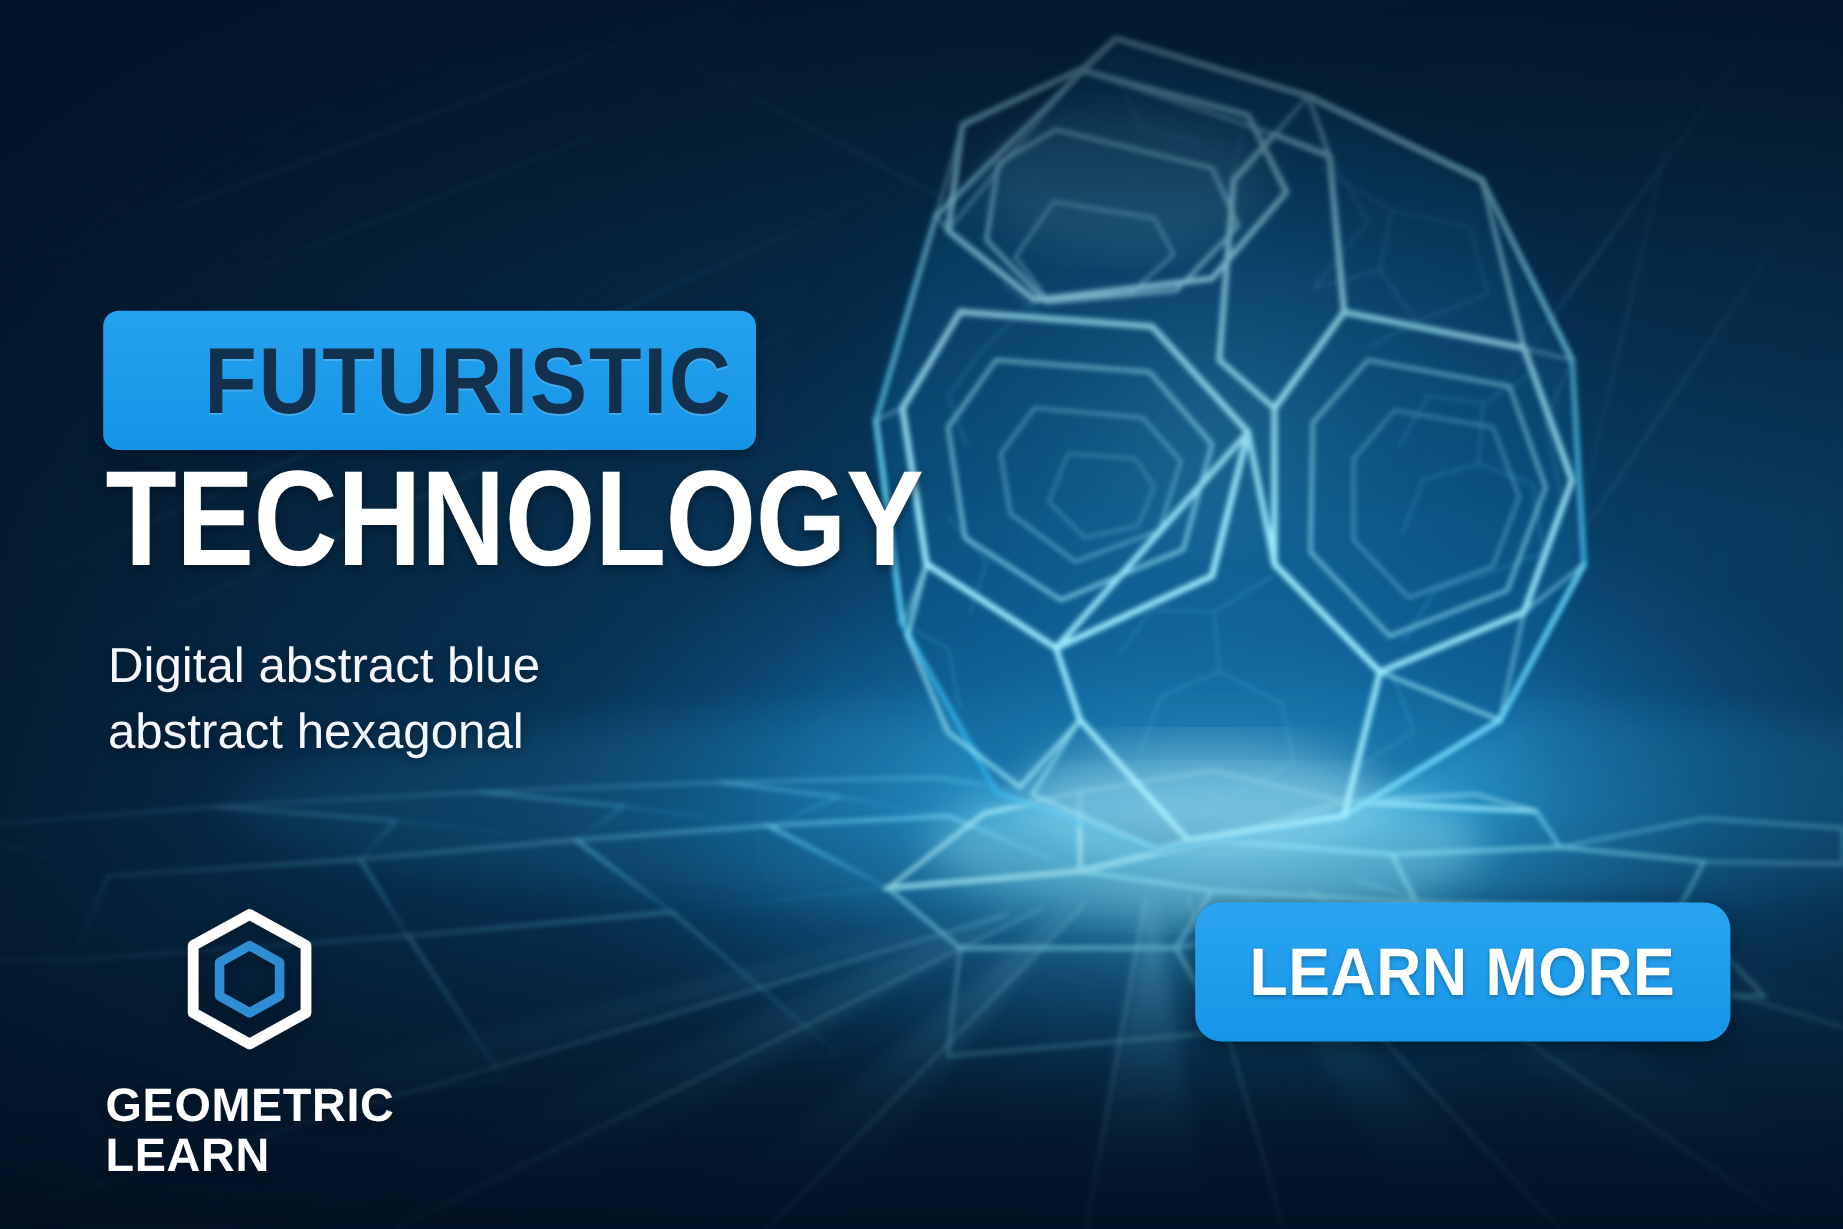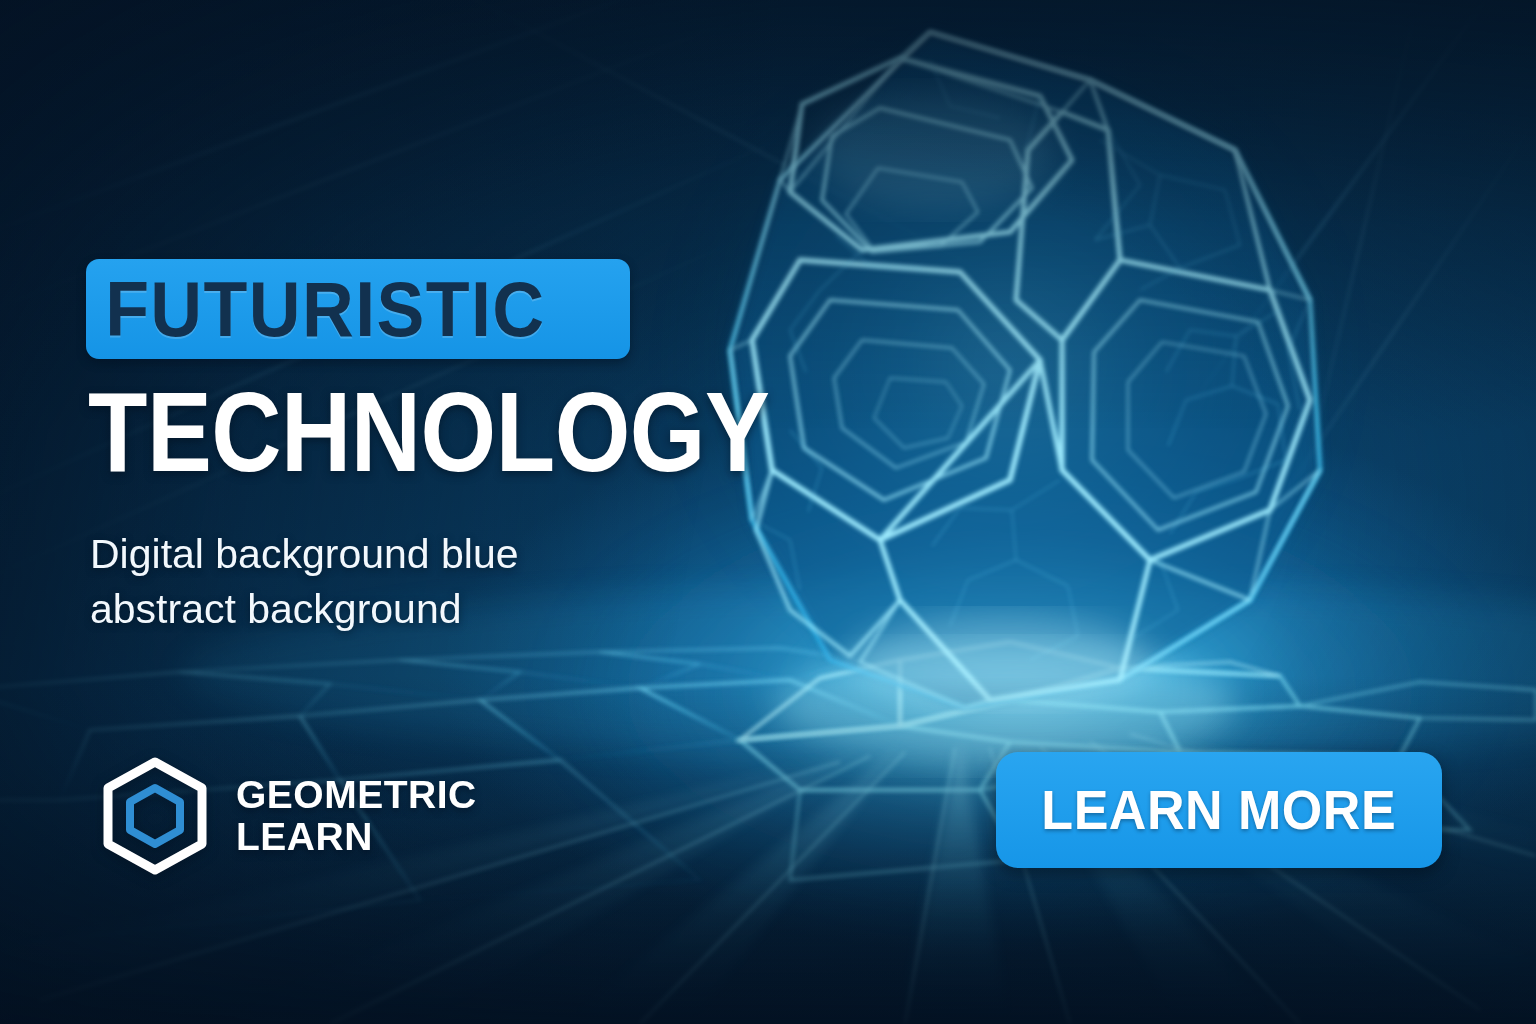--- a/index.html
+++ b/index.html
@@ -29,25 +29,25 @@
   }
   .botdark{
     background:linear-gradient(0deg, rgba(3,16,32,0.88) 0%, rgba(3,16,32,0.45) 14%, rgba(3,16,32,0.0) 34%);
   }
   svg.layer{overflow:visible;}
 
   
   .content{position:absolute;inset:0;}
 
   .badge{
-    position:absolute;left:86px;top:259px;width:544px;height:100px;
+    position:absolute;left:86px;top:259px;width:544px;height:116px;
     background:linear-gradient(180deg,#25a2ef 0%,#1594e6 100%);
     border-radius:13px;
     box-shadow:0 4px 10px rgba(2,14,28,0.45);
-    display:flex;align-items:center;justify-content:flex-start;
+    display:flex;align-items:center;justify-content:flex-end;
   }
   .badge-text{
     font-size:78px;font-weight:bold;letter-spacing:1.5px;
     color:#12314f;
     transform:scaleX(0.92);
     text-shadow:0 2px 0 rgba(255,255,255,0.18);
     line-height:1;
     white-space:nowrap;
   }
 
@@ -60,21 +60,21 @@
     white-space:nowrap;
   }
 
   .subtitle{
     position:absolute;left:90px;top:527px;width:560px;
     font-size:41px;color:#f2f8fd;line-height:1.33;font-weight:400;
     text-shadow:0 2px 7px rgba(2,16,32,0.6);
   }
 
   
-  .logo{position:absolute;left:100px;top:757px;display:flex;align-items:center;gap:26px;}
+  .logo{position:absolute;left:88px;top:757px;display:flex;align-items:center;gap:26px;flex-direction:column;}
   .logo-mark{width:110px;height:118px;flex:0 0 auto;filter:drop-shadow(0 3px 6px rgba(2,14,30,0.55));}
   .logo-text{
     font-size:39px;font-weight:bold;color:#ffffff;line-height:1.08;
     letter-spacing:0.5px;
     text-shadow:0 3px 7px rgba(2,14,30,0.6);
   }
 
   
   .cta{
     position:absolute;left:996px;top:752px;width:446px;height:116px;
@@ -298,22 +298,22 @@
 
   <div class="content">
 
     <div class="badge">
       <span class="badge-text">FUTURISTIC</span>
     </div>
 
     <div class="headline">TECHNOLOGY</div>
 
     <div class="subtitle">
-      <div>Digital background blue</div>
-      <div>abstract background</div>
+      <div>Digital abstract blue</div>
+      <div>abstract hexagonal</div>
     </div>
 
     <div class="logo">
       <svg class="logo-mark" viewBox="0 0 110 118">
         <polygon points="55,5 102,31 102,87 55,113 8,87 8,31" fill="none" stroke="#ffffff" stroke-width="9" stroke-linejoin="round"></polygon>
         <polygon points="55,31 80,45 80,73 55,87 30,73 30,45" fill="none" stroke="#2f8ed3" stroke-width="8" stroke-linejoin="round"></polygon>
       </svg>
       <div class="logo-text">
         <div>GEOMETRIC</div>
         <div>LEARN</div>

